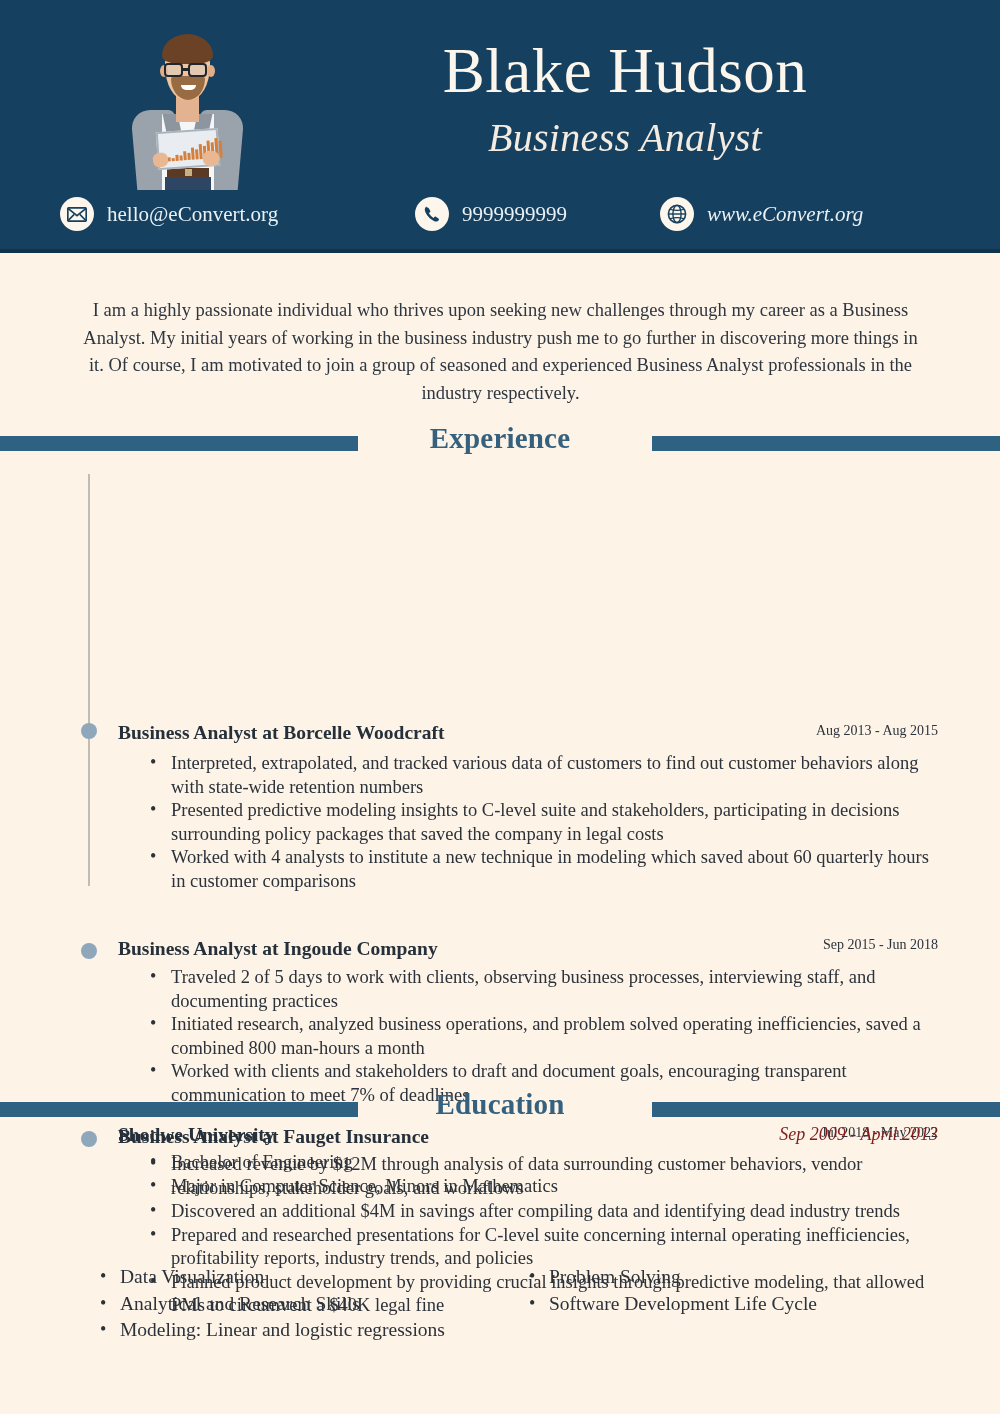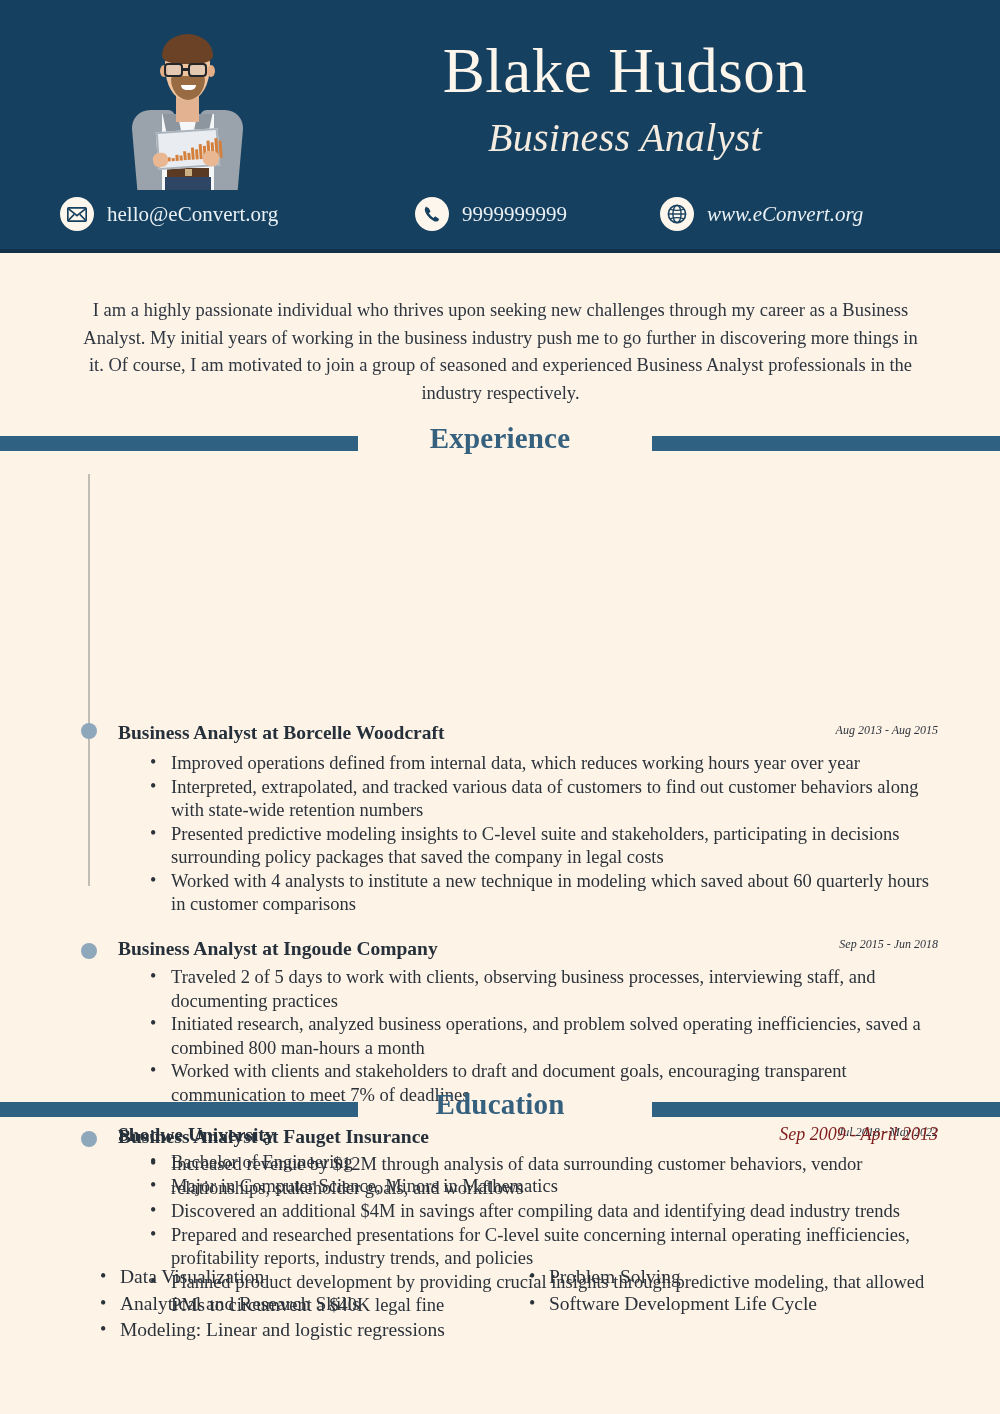--- a/index.html
+++ b/index.html
@@ -241,22 +241,21 @@
     position: absolute;
     left: 118px;
     font-size: 19.5px;
     font-weight: 700;
     color: #25303a;
     white-space: nowrap;
   }
   .job-date {
     position: absolute;
     right: 62px;
-    font-size: 12px;
-    font-style: italic;
+    font-size: 14px;
     color: #2b333c;
     white-space: nowrap;
   }
   .bullets {
     position: absolute;
     left: 148px;
     width: 790px;
   }
   .bullets li {
     list-style: none;
@@ -422,21 +421,20 @@
     <div class="stitle">Experience</div>
   </div>
 
   <div class="timeline"></div>
 
   <div class="job">
     <div class="job-dot" style="top:470px;"></div>
     <div class="job-title" style="top:469px;">Business Analyst at Borcelle Woodcraft</div>
     <div class="job-date" style="top:470px;">Aug 2013 - Aug 2015</div>
     <ul class="bullets" style="top:499px;">
-      <li>Improved operations defined from internal data, which reduces working hours year over year</li>
       <li>Interpreted, extrapolated, and tracked various data of customers to find out customer behaviors along with state-wide retention numbers</li>
       <li>Presented predictive modeling insights to C-level suite and stakeholders, participating in decisions surrounding policy packages that saved the company in legal costs</li>
       <li>Worked with 4 analysts to institute a new technique in modeling which saved about 60 quarterly hours in customer comparisons</li>
     </ul>
   </div>
 
   <div class="job">
     <div class="job-dot" style="top:690px;"></div>
     <div class="job-title" style="top:685px;">Business Analyst at Ingoude Company</div>
     <div class="job-date" style="top:684px;">Sep 2015 - Jun 2018</div>

